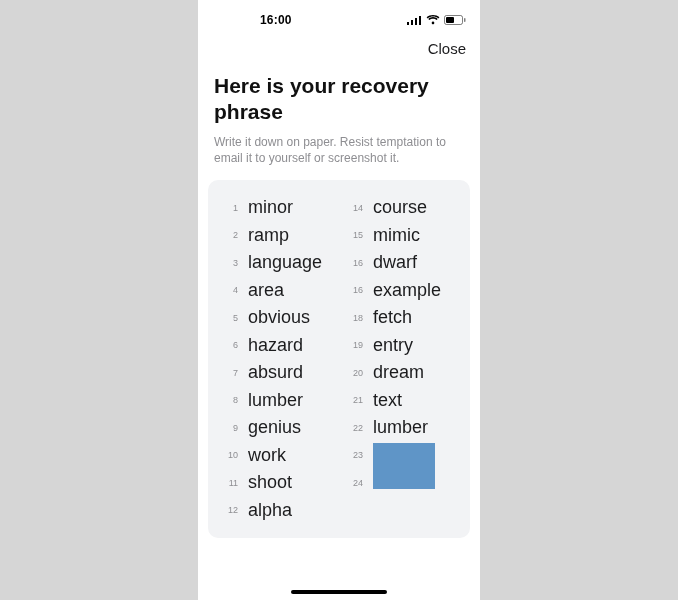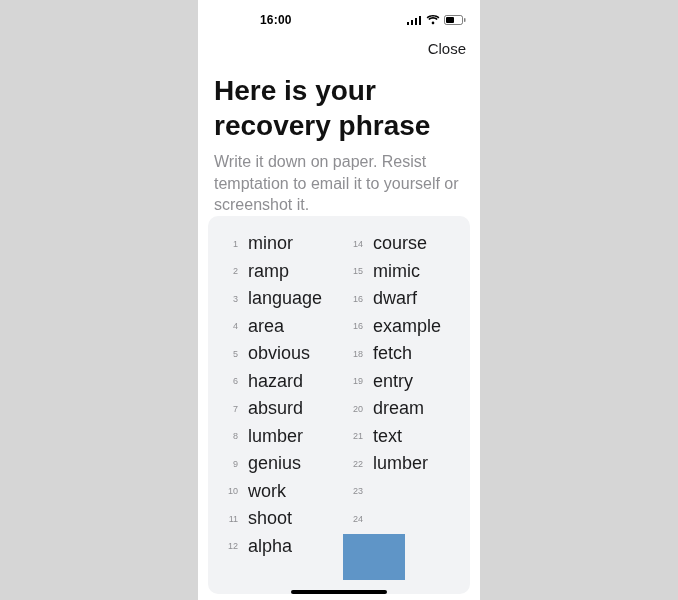--- a/index.html
+++ b/index.html
@@ -55,30 +55,31 @@
       font-size: 15px;
       color: #1c1c1e;
       background: none;
       border: none;
       cursor: pointer;
     }
     .content {
       padding: 6px 16px 0 16px;
     }
     h1.page-title {
-      font-size: 28px;
+      font-size: 21px;
       font-weight: 700;
       line-height: 1.25;
       color: #111;
       margin-bottom: 8px;
     }
     p.page-subtitle {
-      font-size: 16px;
+      font-size: 12px;
       line-height: 1.35;
       color: #8e8e92;
+      margin-bottom: 14px;
     }
     .phrase-card {
       background: #f2f3f5;
       border-radius: 10px;
       padding: 14px 10px 14px 10px;
       margin: 0 -6px;
     }
     .phrase-grid {
       display: grid;
       grid-template-columns: 1fr 1fr;
@@ -250,21 +251,21 @@
           </div>
           <div class="phrase-item">
             <span class="phrase-num">21</span>
             <span class="phrase-word">text</span>
           </div>
           <div class="phrase-item">
             <span class="phrase-num">22</span>
             <span class="phrase-word">lumber</span>
           </div>
 
-          <div style="display:flex;align-items:flex-start;flex-direction:column;">
+          <div style="display:flex;align-items:flex-start;">
             <div class="redacted-stack">
               <div class="phrase-item" style="height:27.5px;">
                 <span class="phrase-num">23</span>
               </div>
               <div class="phrase-item" style="height:27.5px;justify-content:flex-end;">
                 <span class="phrase-num">24</span>
               </div>
             </div>
             <div class="phrase-redacted"></div>
           </div>

